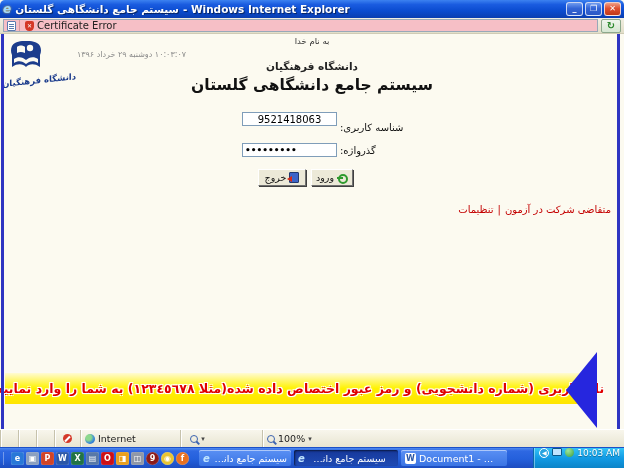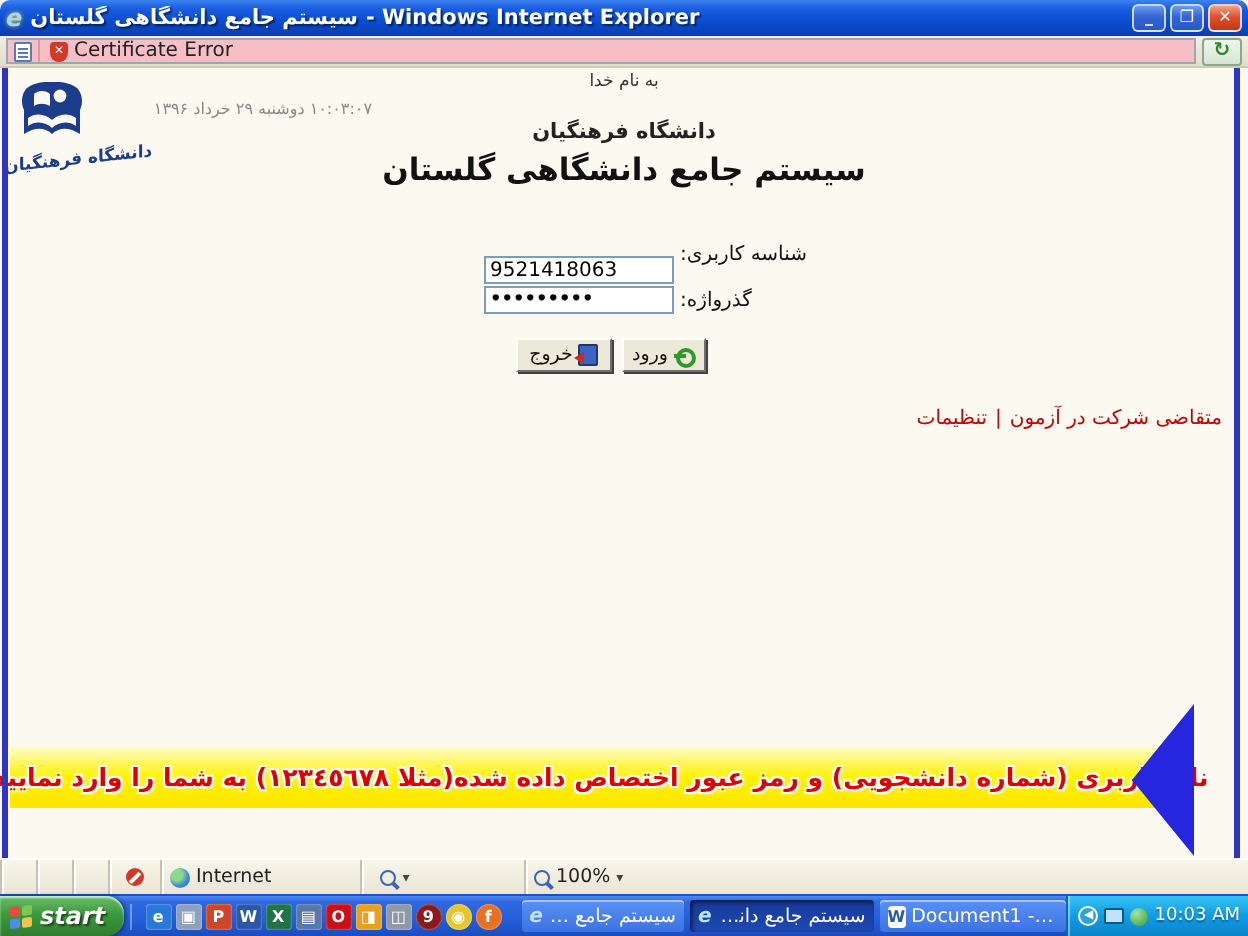--- a/index.html
+++ b/index.html
@@ -138,21 +138,21 @@
     height:16px; border-radius:2px; display:flex; align-items:center; gap:3px; padding:0 4px;
     background:linear-gradient(180deg,#5A90F4,#3A74E4); box-shadow:inset 0 1px 0 rgba(255,255,255,.5);
     color:#fff; font-size:9.5px; overflow:hidden; white-space:nowrap;
   }
   .taskbtn.active { background:linear-gradient(180deg,#16389A,#1E4AB4); box-shadow:inset 1px 1px 2px rgba(0,0,0,.6); }
   .taskbtn .lbl { overflow:hidden; text-overflow:ellipsis; max-width:78px; }
   .taskbtn .lbl.rtl { direction:rtl; }
   .tb-ie { color:#BFE4FF; font-weight:bold; font-style:italic; font-size:10px; }
   .tb-word { width:11px; height:11px; background:#fff; border-radius:2px; color:#2B57A8; font-size:8px; font-weight:bold; text-align:center; line-height:11px; }
   .tray {
-    height:20px; display:flex; align-items:center; gap:3px; padding:0 4px 0 5px;
+    height:20px; display:flex; align-items:flex-start; gap:3px; padding:0 4px 0 5px;
     background:linear-gradient(180deg,#35C3F5 0%,#129BE5 50%,#0B84C8 100%);
     border-left:1px solid #0A68A8; box-shadow:inset 1px 0 0 rgba(255,255,255,.4);
   }
   .chevron { width:10px; height:10px; border-radius:50%; background:#2AA4E0; border:1px solid #fff; color:#fff; font-size:6px; line-height:8px; text-align:center; }
   .tray-net { width:10px; height:8px; background:#BFE4FF; border:1px solid #0A5888; border-radius:1px; }
   .tray-shield { width:9px; height:9px; border-radius:50%; background:radial-gradient(circle at 35% 30%, #9CE89C, #3C9A3C); }
   .tray-time { color:#fff; font-size:9px; white-space:nowrap; text-shadow:0 1px 1px rgba(0,0,0,.4); }
 </style>
 </head>
 <body>
@@ -193,21 +193,21 @@
       <path d="M5 18 C9 15 14 16 17 19 C20 16 25 15 29 18 L29 22 C25 19 20 20 17 23 C14 20 9 19 5 22 Z" fill="#FCFAF0"></path>
     </svg>
     <div class="logo-caption">دانشگاه فرهنگیان</div>
 
     <div class="datetime" dir="rtl">۱۰:۰۳:۰۷ دوشنبه ۲۹ خرداد ۱۳۹۶</div>
 
     <div class="uni-name">دانشگاه فرهنگیان</div>
     <div class="sys-title">سیستم جامع دانشگاهی گلستان</div>
 
     <label class="form-label" style="top:88px;">شناسه کاربری:</label>
-    <input class="form-input" style="top: 94px;" type="text" value="9521418063">
+    <input class="form-input" style="top: 78px; text-align: center;" type="text" value="9521418063">
 
     <label class="form-label" style="top:111px;">گذرواژه:</label>
     <input class="form-input pw" style="top: 109px;" type="text" value="•••••••••">
 
     <div class="xp-btn" style="left:258px; top:135px; width:48px;">
       <span>خروج</span>
       <span class="door-ico"></span>
     </div>
     <div class="xp-btn" style="left:311px; top:135px; width:42px;">
       <span>ورود</span>
@@ -246,29 +246,20 @@
     </div>
     <div class="cell" style="width:62px;margin-left:48px;">
       <span class="mag-ico"></span>
       <span>100%</span>
       <span class="drop">▾</span>
     </div>
   </div>
   <div class="winbottom"></div>
 
   <div class="taskbar">
-    <div class="startbtn">
-      <span class="flag">
-        <i style="background:#E84C3C;"></i>
-          <i style="background:#7CC84C;"></i>
-          <i style="background:#4C8CE8;"></i>
-          <i style="background:#F0C44C;"></i>
-      </span>
-      <span class="start-label">start</span>
-    </div>
 
     <div class="ql">
       <span class="ql-ico" style="background: rgb(40, 120, 216);">e</span>
       <span class="ql-ico" style="background: rgb(140, 160, 192);">▣</span>
       <span class="ql-ico" style="background: rgb(208, 68, 40);">P</span>
       <span class="ql-ico" style="background: rgb(43, 87, 168);">W</span>
       <span class="ql-ico" style="background: rgb(33, 115, 70);">X</span>
       <span class="ql-ico" style="background: rgb(88, 120, 168);">▤</span>
       <span class="ql-ico" style="background: rgb(204, 15, 22);">O</span>
       <span class="ql-ico" style="background: rgb(232, 160, 32);">◨</span>

